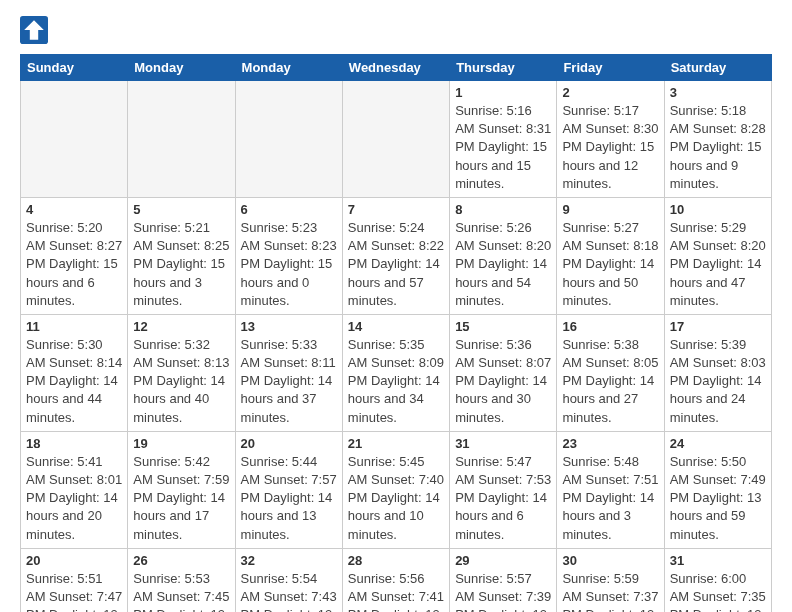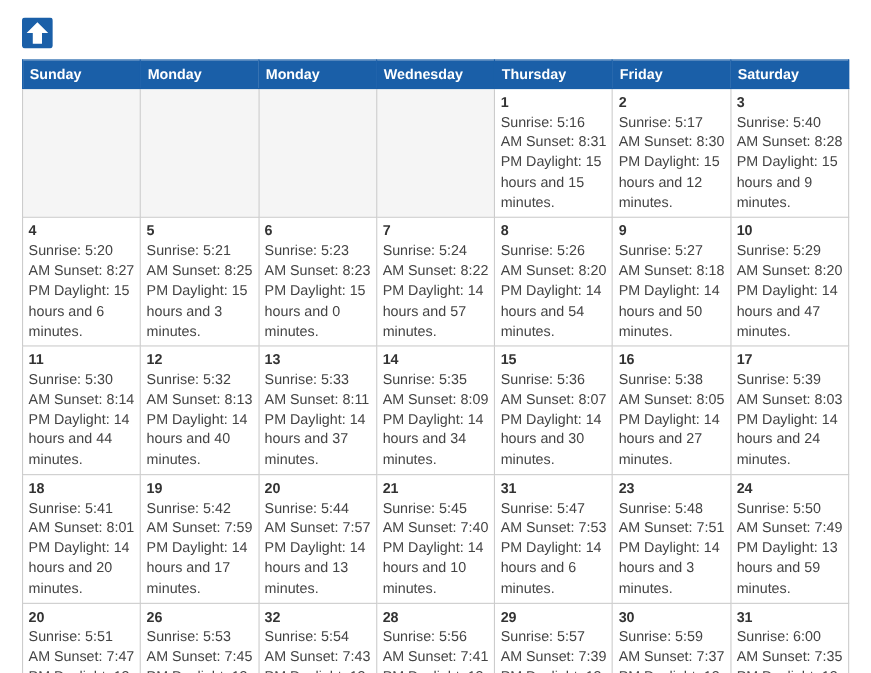--- a/index.html
+++ b/index.html
@@ -69,21 +69,21 @@
           </td>
           <td>
             <div class="day-num">2</div>
             <div class="cell-content">Sunrise: 5:17 AM
 Sunset: 8:30 PM
 Daylight: 15 hours
 and 12 minutes.</div>
           </td>
           <td>
             <div class="day-num">3</div>
-            <div class="cell-content">Sunrise: 5:40 AM
+            <div class="cell-content">Sunrise: 5:18 AM
 Sunset: 8:28 PM
 Daylight: 15 hours
 and 9 minutes.</div>
           </td>
         </tr>
         <tr>
           <td>
             <div class="day-num">4</div>
             <div class="cell-content">Sunrise: 5:20 AM
 Sunset: 8:27 PM

